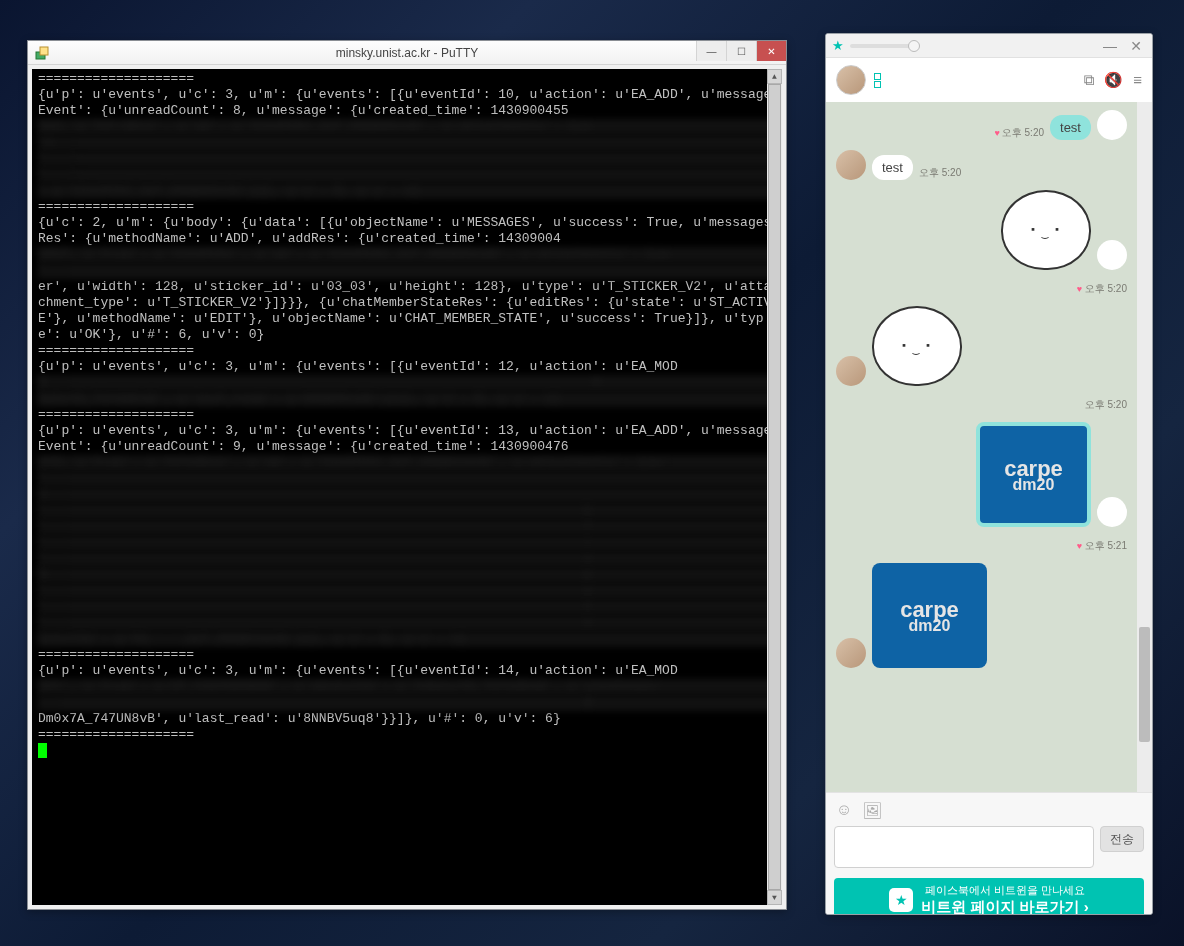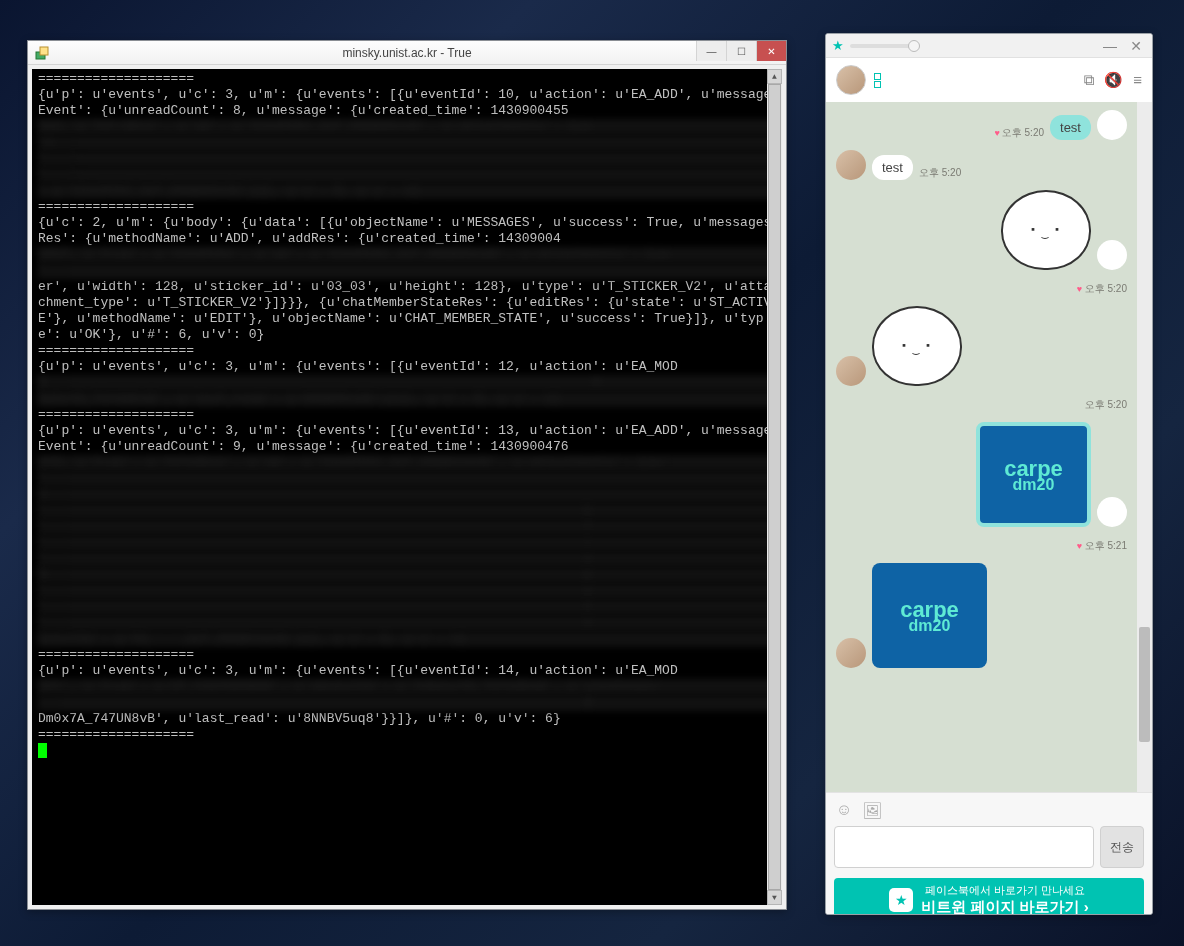--- a/index.html
+++ b/index.html
@@ -108,36 +108,36 @@
   width:90px; height:80px; background:#fff; border-radius:50% 50% 48% 48%;
   border:2px solid #333; position:relative; display:flex; align-items:center; justify-content:center;
 }
 .sticker-mochi::before {
   content:"･‿･"; font-size:20px; color:#333; letter-spacing:2px;
 }
 .time-center { text-align:right; font-size:10px; color:#7a7a72; margin:12px 0 10px; }
 .carpe-card {
   width:115px; height:105px; background:#0e63a5; border-radius:8px;
   display:flex; flex-direction:column; align-items:center; justify-content:center;
-  color:#5eead4; font-weight:bold;
+  color:#e5e5e5; font-weight:bold;
 }
 .carpe-card .l1 { font-size:22px; text-transform:none; }
 .carpe-card .l2 { font-size:16px; margin-top:-6px; }
 .carpe-card.own { border:4px solid #8fe3dc; }
 .chat-input-area {
   height: 124px; background:#f7f7f7; padding:6px 8px;
   border-top:1px solid #e3e3e3;
 }
 .ci-icons { display:flex; gap:10px; color:#aaa; font-size:16px; padding:2px 2px 6px; }
 .ci-row { display:flex; gap:6px; }
 .ci-input {
   flex:1; height:42px; background:#fff; border:1px solid #d0d0d0; border-radius:4px;
 }
 .ci-send {
-  width:44px; height:42px; background:#e2e2e2; border:1px solid #d0d0d0;
+  width:44px; height:26px; background:#e2e2e2; border:1px solid #d0d0d0;
   border-radius:4px; display:flex; align-items:center; justify-content:center;
   font-size:12px; color:#555;
 }
 .ci-banner {
   margin-top:10px; height:44px; background:#00c3b2; border-radius:4px;
   display:flex; align-items:center; justify-content:center; gap:8px;
   color:#fff; font-size:11px; position:relative;
 }
 .ci-banner .star { width:24px; height:24px; background:#fff; color:#00c3b2; border-radius:5px; display:flex; align-items:center; justify-content:center; font-size:14px; }
 .ci-banner-text { display:flex; flex-direction:column; align-items:center; line-height:1.2;}
@@ -147,21 +147,21 @@
 <body>
 
 <div class="putty-window">
   <div class="putty-titlebar">
     <span class="putty-icon">
       <svg width="14" height="14" viewBox="0 0 14 14">
           <rect x="1" y="6" width="9" height="7" fill="#4a6" stroke="#273"></rect>
           <rect x="5" y="1" width="8" height="8" fill="#ffe28a" stroke="#b89030"></rect>
         </svg>
     </span>
-    <span class="putty-title-text">minsky.unist.ac.kr - True</span>
+    <span class="putty-title-text">minsky.unist.ac.kr - PuTTY</span>
     <div class="putty-buttons">
       <div class="putty-btn">—</div>
       <div class="putty-btn">☐</div>
       <div class="putty-btn close">✕</div>
     </div>
   </div>
   <div class="putty-terminal">
     <div id="term-lines">
         <div class="line">====================</div>
         <div class="line">{u'p': u'events', u'c': 3, u'm': {u'events': [{u'eventId': 10, u'action': u'EA_ADD', u'messageEvent': {u'unreadCount': 8, u'message': {u'created_time': 1430900455</div>
@@ -291,18 +291,18 @@
       <span>☺</span>
       <span>🖼</span>
     </div>
     <div class="ci-row">
       <div class="ci-input"></div>
       <div class="ci-send">전송</div>
     </div>
     <div class="ci-banner">
       <div class="star">★</div>
       <div class="ci-banner-text">
-        <span>페이스북에서 바로가기 만나세요</span>
+        <span>페이스북에서 비트윈을 만나세요</span>
         <span class="b2">비트윈 페이지 바로가기 ›</span>
       </div>
     </div>
   </div>
 </div>
 
 </body></html>

